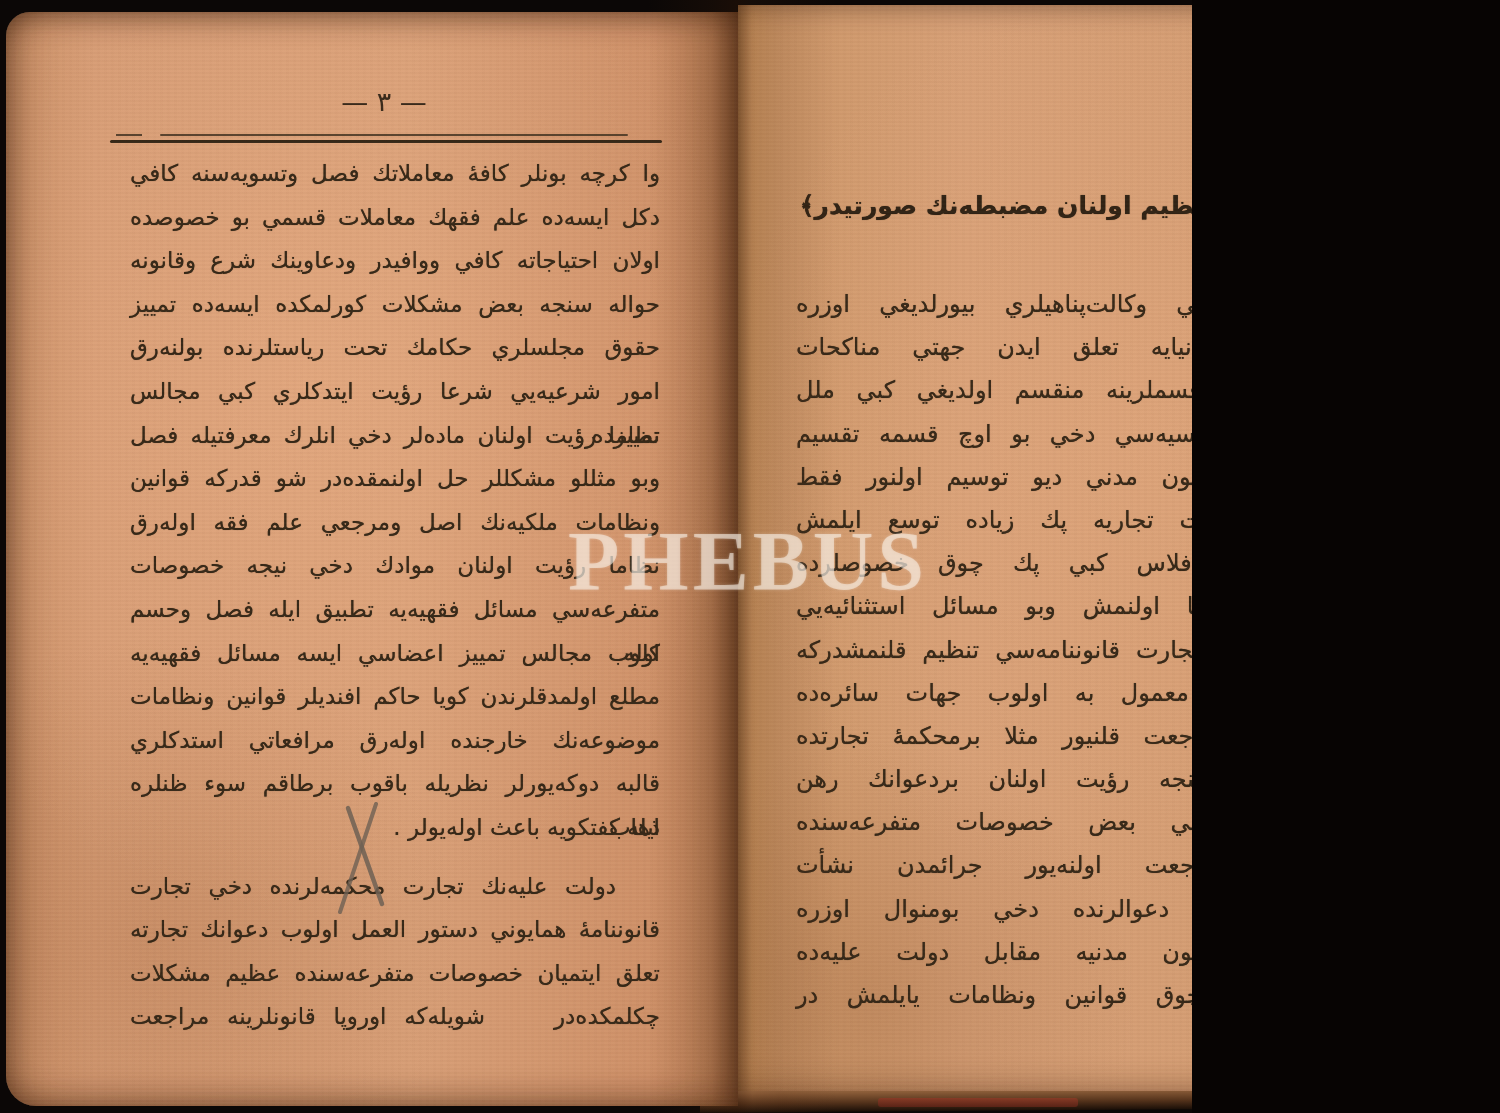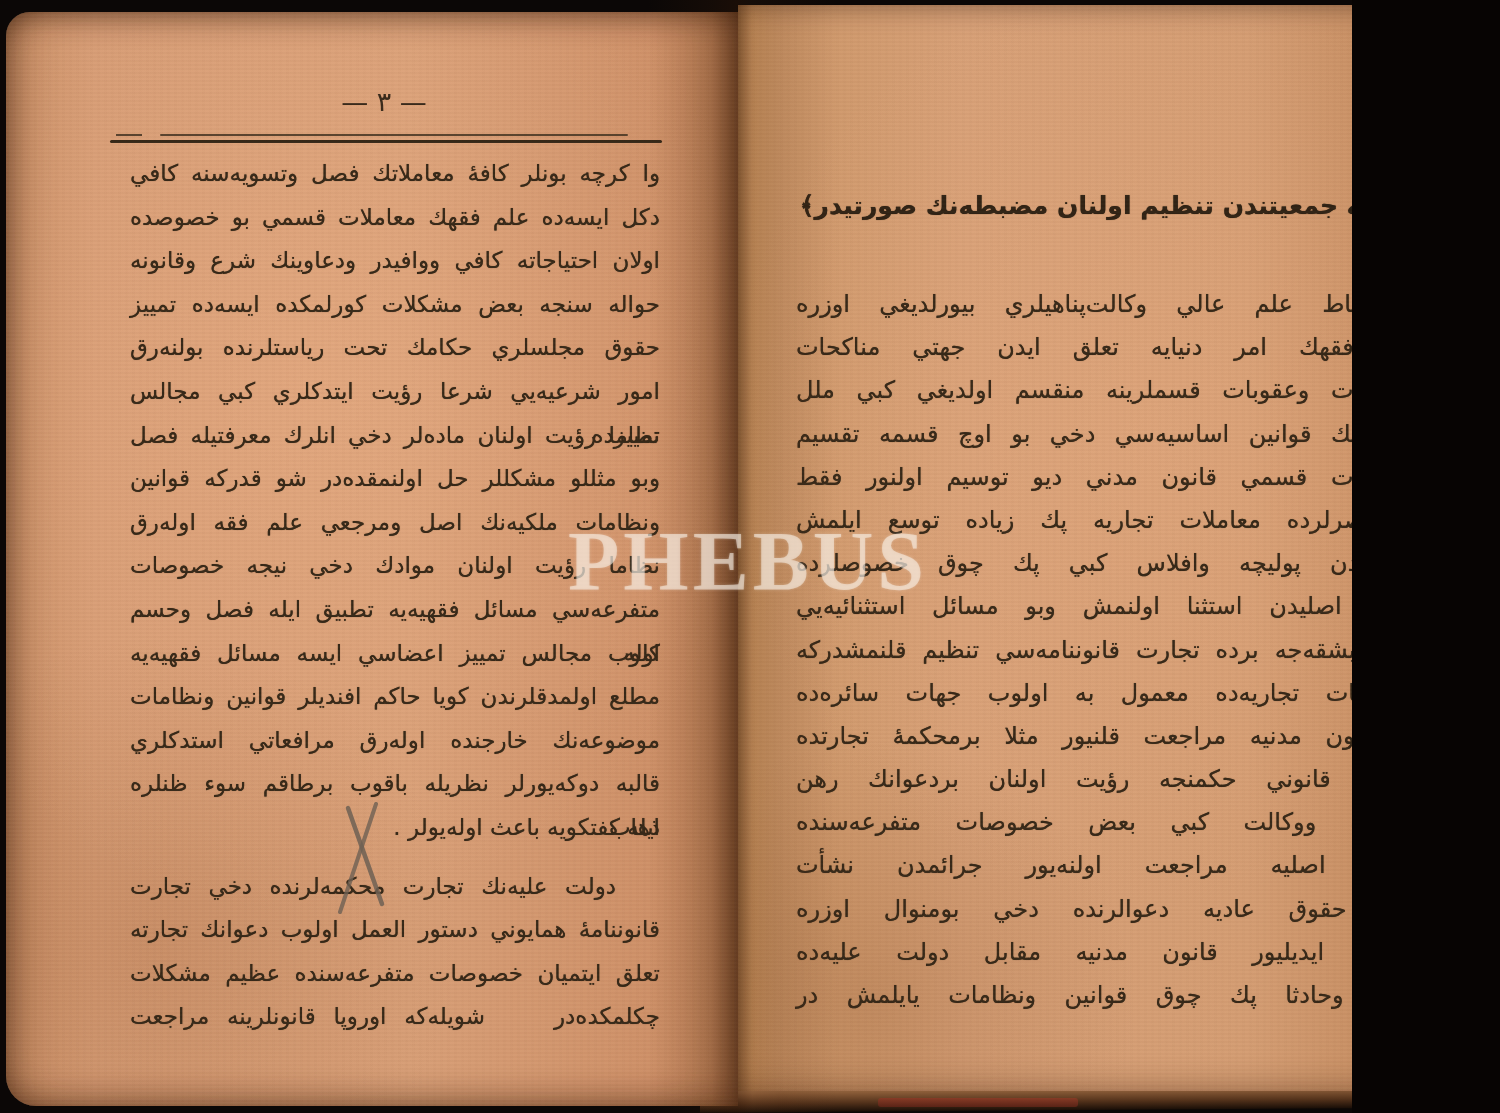--- a/index.html
+++ b/index.html
@@ -1,17 +1,17 @@
 <!DOCTYPE html>
 <html><head>
 <meta charset="utf-8">
 <style>
   html,body{margin:0;padding:0;background:#070403;}
   .stage{
-    position:relative;width:1352px;height:1113px;overflow:hidden;
+    position:relative;width:1192px;height:1113px;overflow:hidden;
     background:#0b0706;font-family:"DejaVu Sans",sans-serif;
   }
   
   .right-rim{
     position:absolute;left:1438px;top:0;width:62px;height:1113px;z-index:1;
     background:linear-gradient(90deg,#7a4e2d 0%,#4a2c16 40%,#1c100a 75%,#0b0706 100%);
   }
   
   .stack-bottom{
     position:absolute;left:700px;top:1078px;width:780px;height:32px;z-index:1;

